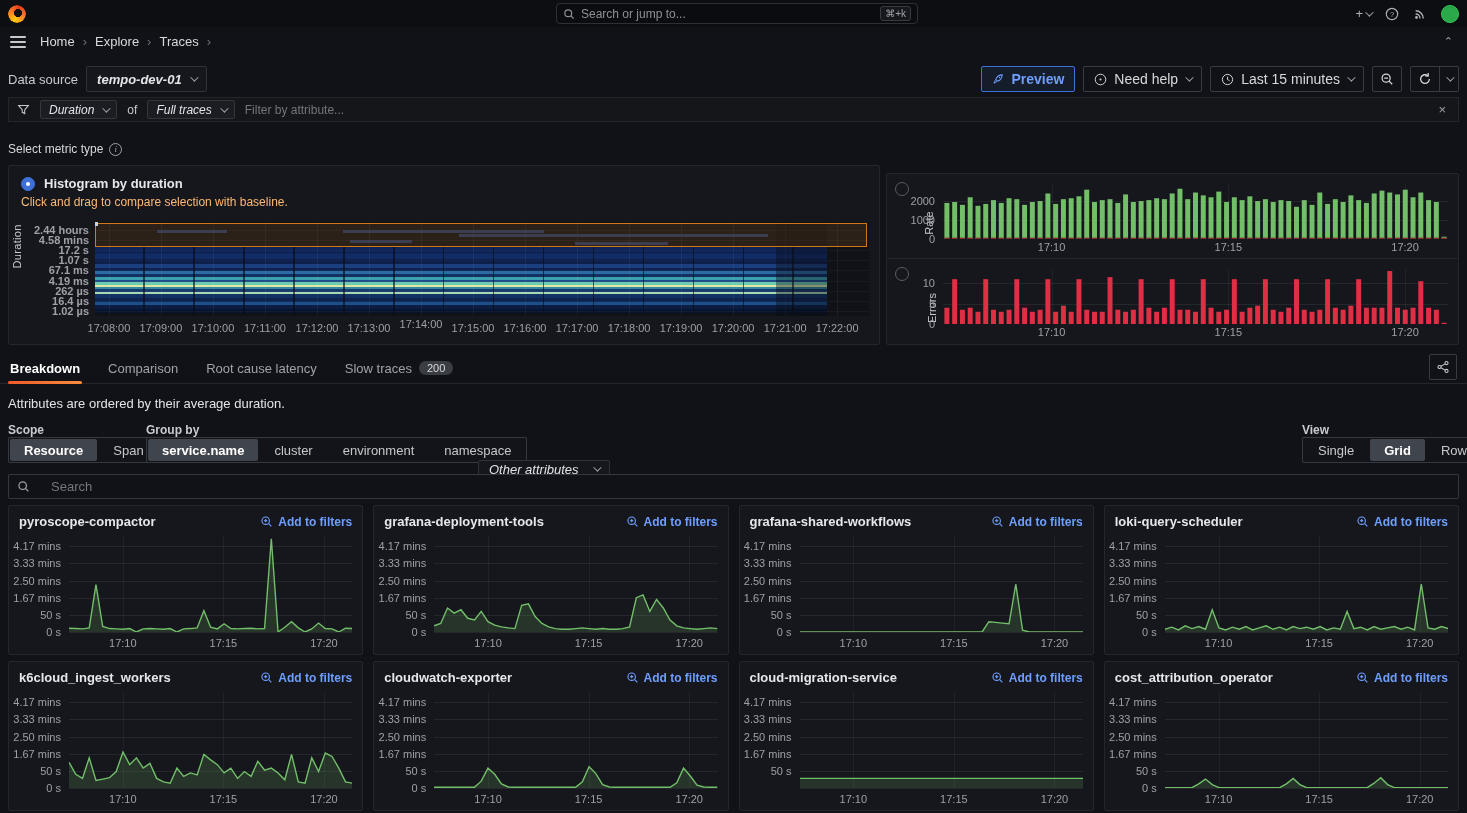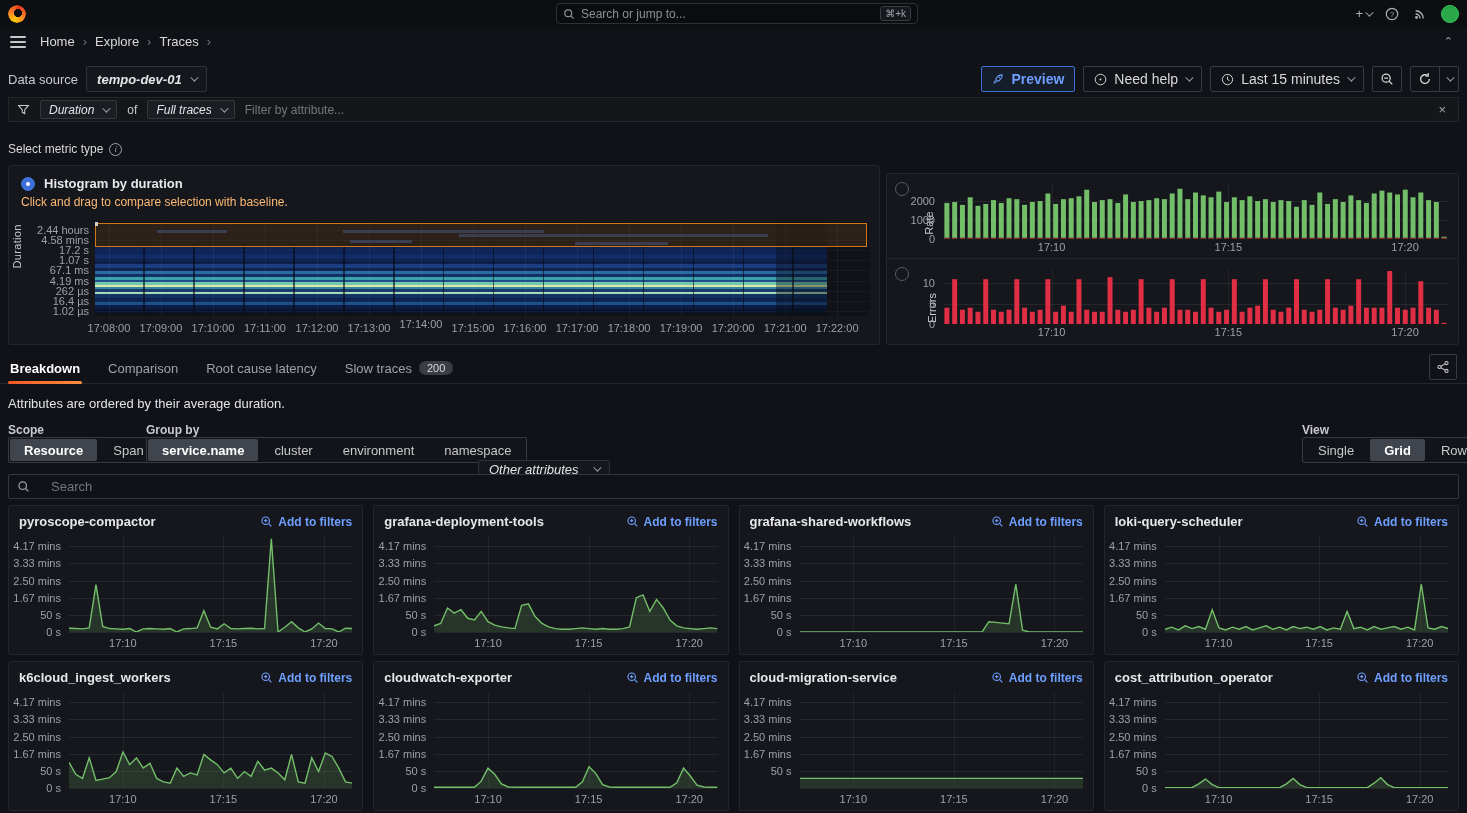--- a/index.html
+++ b/index.html
@@ -56,21 +56,21 @@
 
   .radio { width:14px; height:14px; border-radius:50%; border:1px solid #5a5c62; background:transparent; flex:none; cursor:pointer; }
   .radio.sel { background:#3d71d9; border-color:#3d71d9; position:relative; }
   .radio.sel::after { content:""; position:absolute; left:4px; top:4px; width:4px; height:4px; border-radius:50%; background:#fff; }
 
   #histo-head { display:flex; align-items:center; gap:9px; padding:10px 12px 2px 12px; }
   #histo-title { font-size:13px; font-weight:700; color:#e6e7ea; }
   #histo-sub { padding:2px 12px 0 12px; font-size:12px; color:#fdba74; }
 
   .hm-wrap { position:absolute; left:0; top:56px; right:10px; bottom:6px; }
-  .hm-ylab { position:absolute; left:0; top:0; bottom:22px; width:84px; }
+  .hm-ylab { position:absolute; left:0; top:0; bottom:22px; width:84px;font-weight:bold; }
   .hm-ylab span { position:absolute; right:4px; font-size:11px; color:#9da0a6; transform:translateY(-50%); white-space:nowrap; }
   .rot-axis { position:absolute; left:8px; top:50%; transform:rotate(-90deg) translateX(40%); transform-origin:left center; font-size:11px; color:#c7c8cc; letter-spacing:0.3px; }
   .hm-plot { position:absolute; left:86px; right:0; top:0; bottom:22px; background:#101218; overflow:hidden; }
   .hm-grid-v { position:absolute; top:0; bottom:0; width:1px; background:rgba(255,255,255,0.05); }
   .hm-field { position:absolute; left:0; top:26.5%; height:71%; width:94.6%; display:flex; flex-direction:column; }
   .hm-field .row { width:100%; }
   .hm-cols { position:absolute; inset:0; background:repeating-linear-gradient(90deg, transparent 0, transparent 6.62%, rgba(5,8,16,0.6) 6.62%, rgba(5,8,16,0.6) 6.82%); }
   .hm-dim { position:absolute; top:0; bottom:0; left:88%; width:6.6%; background:rgba(10,13,20,0.4); }
   .hm-sel { position:absolute; left:0; top:1px; width:99.8%; height:26%; border:1px solid #cf7a16; background:rgba(214,131,26,0.14); }
   .hm-sel::before { content:""; position:absolute; left:-2px; top:-2px; width:4px; height:4px; background:#cdd0d5; }

